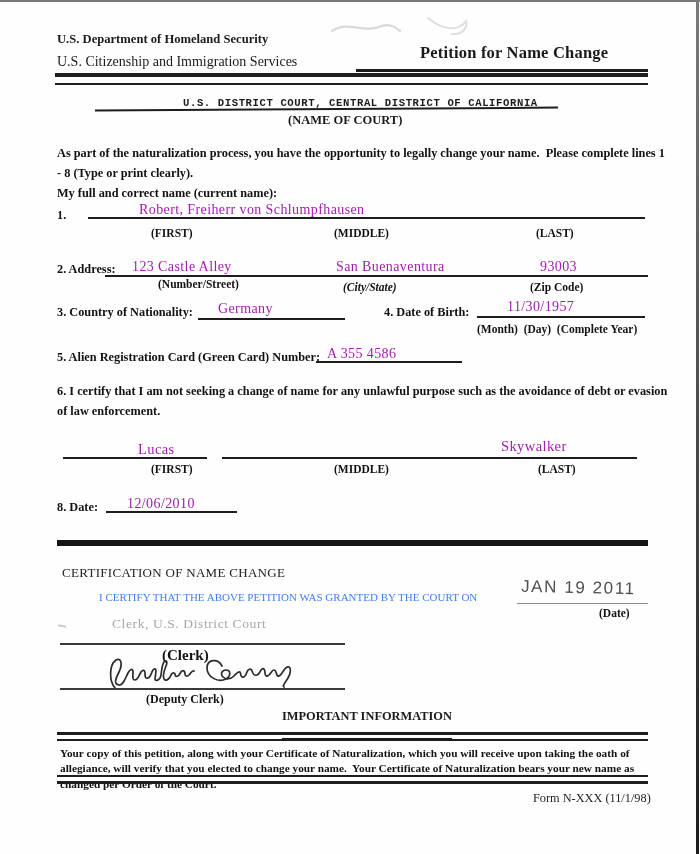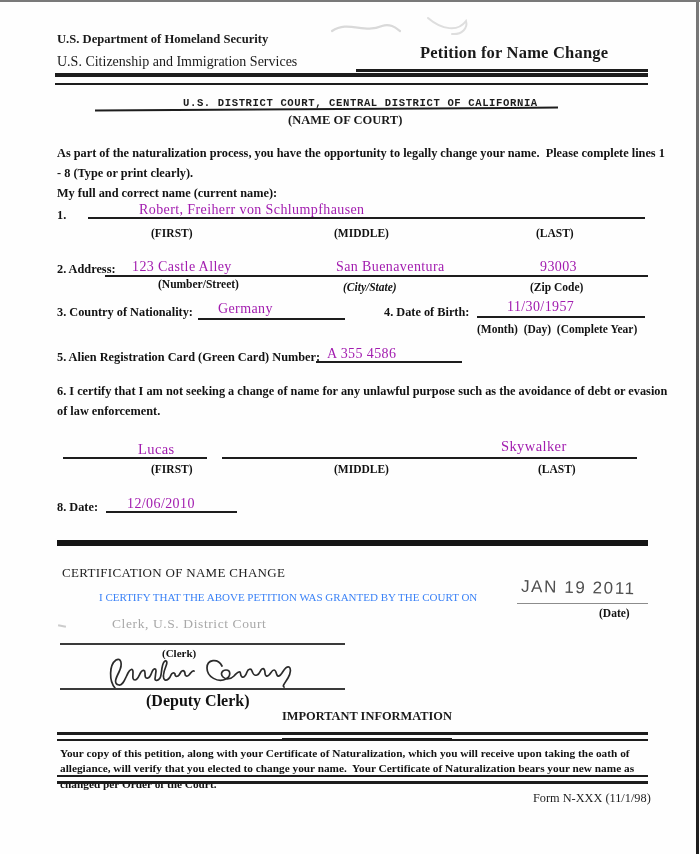--- a/index.html
+++ b/index.html
@@ -92,29 +92,29 @@
   <div class="abs serif" style="left:62px;top:565px;font-size:13px;letter-spacing:.3px;color:#222;">CERTIFICATION OF NAME CHANGE</div>
   <div class="abs serif" style="left:99px;top:591px;font-size:11px;color:#3b82f6;white-space:nowrap;">I CERTIFY THAT THE ABOVE PETITION WAS GRANTED BY THE COURT ON</div>
   <div class="abs" style="left:521px;top:578px;font-family:'Liberation Sans',sans-serif;font-size:17px;letter-spacing:1.6px;color:#4f4f4f;transform:rotate(1.2deg);white-space:nowrap;">JAN 19 2011</div>
   <div class="rule" style="left:517px;top:603px;width:131px;height:1.4px;background:#8c8c8c;"></div>
   <div class="abs lbl" style="left:551px;top:607px;margin-left:48px;">(Date)</div>
 
   <div class="abs serif" style="left:112px;top:616px;font-size:13.5px;letter-spacing:.6px;color:#a8a8a8;">Clerk, U.S. District Court</div>
   <div class="abs" style="left:58px;top:625px;width:8px;height:2px;background:#cccccc;transform:rotate(12deg);"></div>
 
   <div class="rule" style="left:60px;top:643px;width:285px;height:1.6px;background:#3a3a3a;"></div>
-  <div class="abs fieldlbl" style="left:162px;top:647px;font-size:11px;">(Clerk)</div>
+  <div class="abs fieldlbl" style="left:162px;top:647px;font-size:15px;">(Clerk)</div>
 
   <svg class="abs" style="left:106px;top:651px;" width="208" height="42" viewBox="0 0 208 42">
     <path d="M9,37 C3,30 3,14 10,9 C15,6 17,13 13,21 C10,27 7,33 13,34 C17,34.6 19,28 22,22 C24,18 27,17 27,21 C27,25 26,29 29,29 C32,29 33,24 35,21 C37,18.5 39,19 39,22 C39,25 39,28 42,27 C45,26 45,22 47,19 C48,17.5 50,17 50,20 L49,28 C49,30 52,30 54,27 C56,24 55,15 58,11 C60,8.6 62,10 60,15 C58,20 56,27 59,29 C61,30 64,27 65,24 C66,22 68,21 69,23 C69,25 70,26 72,25 C74,24 74,21 76,20 C78,19 79,21 79,23 C79,25 81,26 83,24 C85,22 86,19 88,20" stroke="#2b2b2b" stroke-width="1.7" fill="none" stroke-linecap="round"></path>
     <path d="M116,15 C112,7 101,8 101,17 C101,26 112,32 120,28 C125,25 125,19 120,19 C116,19 114,23 117,26 C120,29 125,28 128,25 C131,22 132,20 134,21 C135,22 134,25 136,26 C138,27 140,24 141,21 C142,18 145,17 146,20 C147,23 148,25 151,24 C154,23 154,19 156,18 C158,17 159,19 159,22 C159,25 161,26 163,24 C165,22 166,19 168,19 C170,19 170,22 171,24 C172,26 174,25 176,22 C178,19 180,15 183,16 C185,17 185,22 182,27 C179,32 176,35 178,36" stroke="#2b2b2b" stroke-width="1.7" fill="none" stroke-linecap="round"></path>
   </svg>
 
   <div class="rule" style="left:60px;top:688px;width:285px;height:1.6px;background:#3a3a3a;"></div>
-  <div class="abs fieldlbl" style="left:146px;top:692px;font-size:16px;">(Deputy Clerk)</div>
+  <div class="abs fieldlbl" style="left:146px;top:692px;font-size:12px;">(Deputy Clerk)</div>
 
   <div class="abs serif bold" style="left:282px;top:709px;font-size:12.4px;border-bottom:1.6px solid #1b1b1b;padding-bottom:14px;">IMPORTANT INFORMATION</div>
 
   <div class="rule" style="left:57px;top:732px;width:591px;height:2.5px;"></div>
   <div class="rule" style="left:57px;top:739px;width:591px;height:2px;"></div>
   <div class="abs" style="left:60px;top:746px;width:592px;font-family:'Liberation Serif',serif;font-weight:bold;font-size:11.3px;line-height:1.35;color:#121212;">Your copy of this petition, along with your Certificate of Naturalization, which you will receive upon taking the oath of allegiance, will verify that you elected to change your name.&nbsp; Your Certificate of Naturalization bears your new name as changed per Order of the Court.</div>
   <div class="rule" style="left:57px;top:775px;width:591px;height:2px;"></div>
   <div class="rule" style="left:57px;top:781px;width:591px;height:2.5px;"></div>
 
   <div class="abs serif" style="left:533px;top:791px;font-size:12.3px;color:#1c1c1c;">Form N-XXX (11/1/98)</div>

